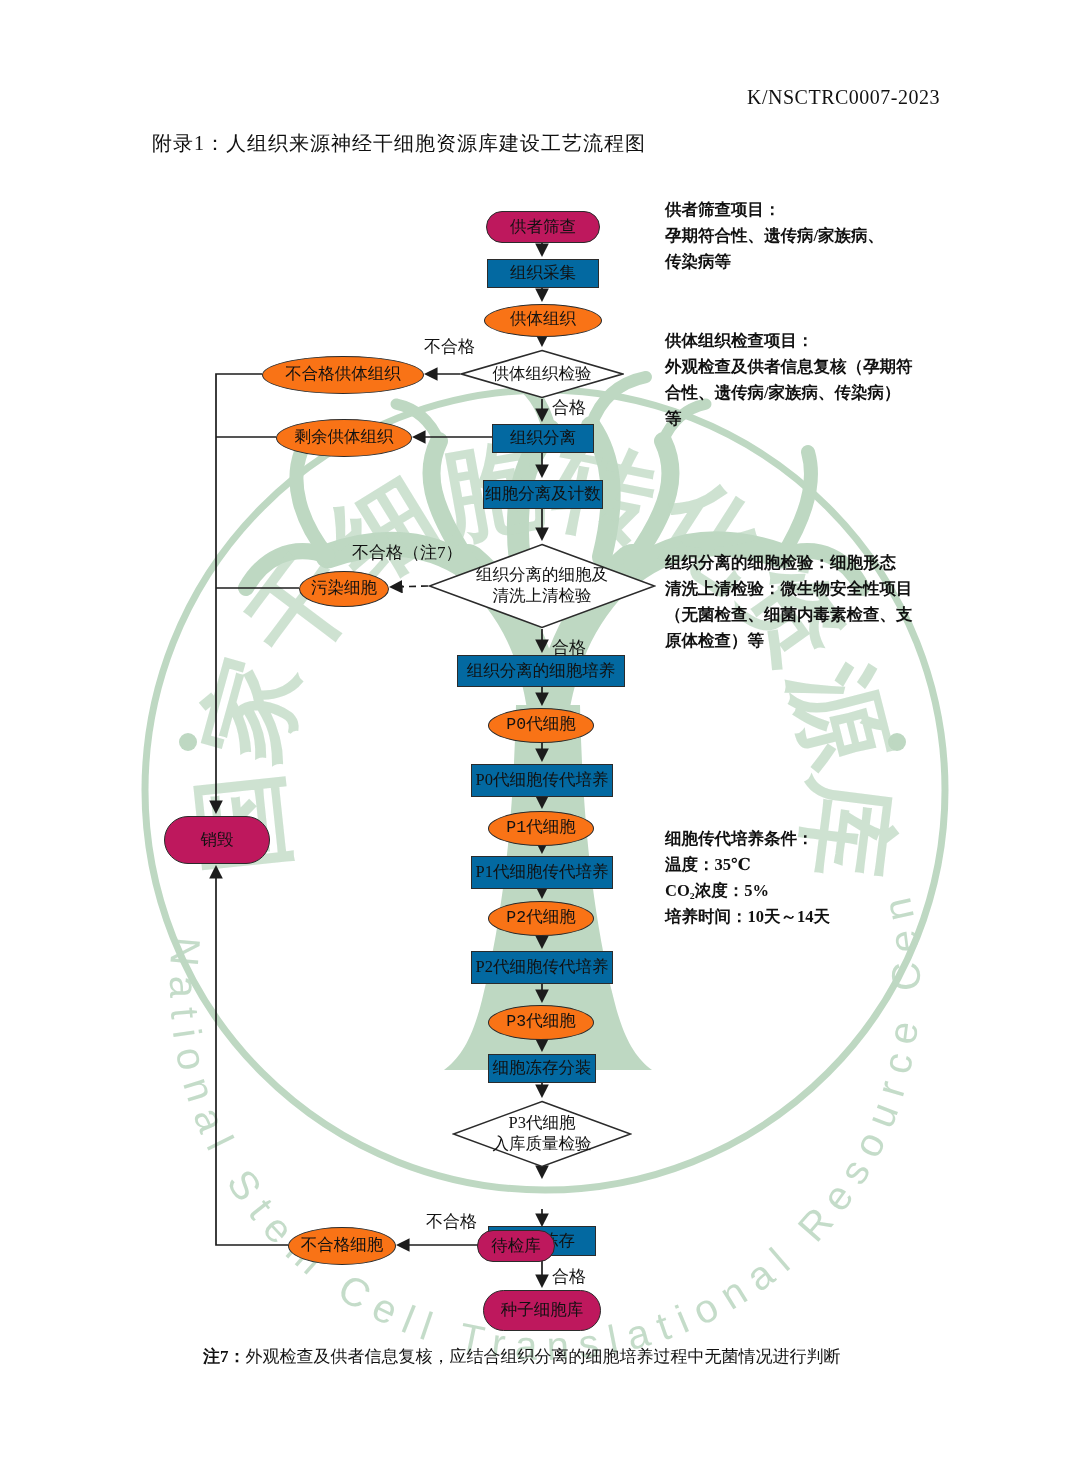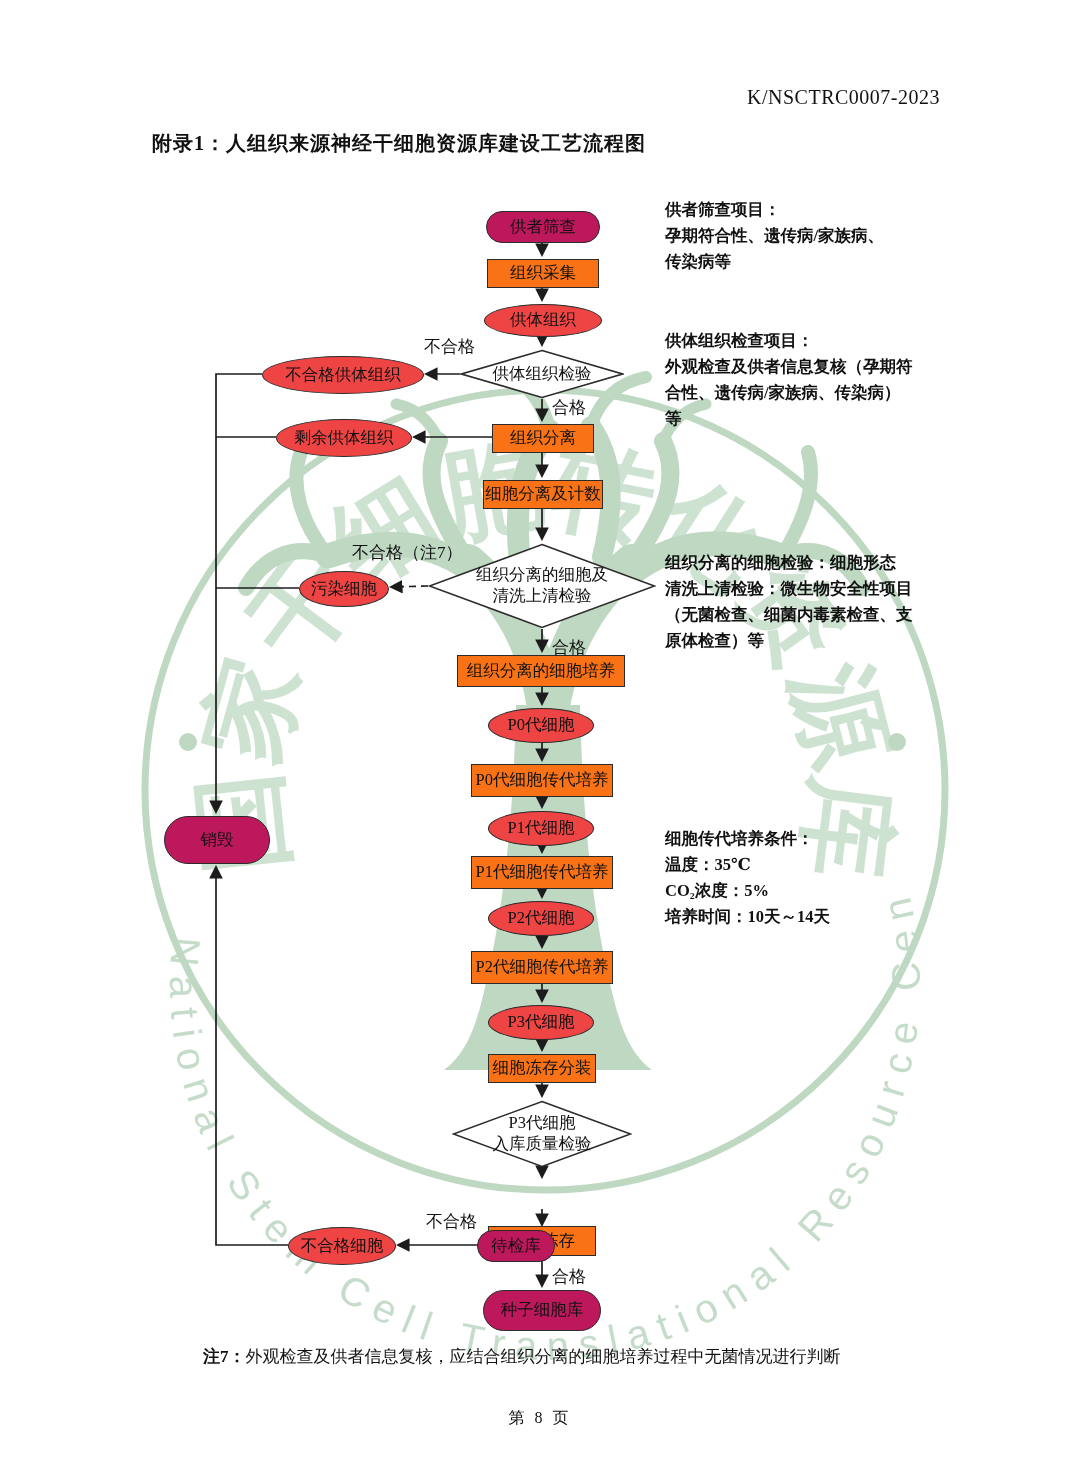--- a/index.html
+++ b/index.html
@@ -3,27 +3,27 @@
 <meta charset="utf-8">
 <style>
   html,body{margin:0;padding:0;background:#ffffff;}
   .page{position:relative;width:1080px;height:1459px;background:#ffffff;overflow:hidden;
         font-family:"Liberation Serif","DejaVu Serif",serif;color:#111;}
   svg.watermark, svg.connectors{position:absolute;left:0;top:0;pointer-events:none;}
   svg.watermark{z-index:0;}
   svg.connectors{z-index:1;}
   .doc-number{position:absolute;left:640px;top:86px;width:300px;text-align:right;
               font-size:20px;letter-spacing:.5px;z-index:2;}
-  .title{position:absolute;left:152px;top:130px;font-size:20px;font-weight:700;
+  .title{position:absolute;left:152px;top:130px;font-size:20px;font-weight:400;
          letter-spacing:1px;z-index:2;}
   .node{position:absolute;display:flex;align-items:center;justify-content:center;
         z-index:2;font-size:16.5px;line-height:1.25;text-align:center;}
-  .node.rect{background:#f97316;border:1.6px solid #2b2b2b;}
+  .node.rect{background:#0369a1;border:1.6px solid #2b2b2b;}
   .node.stadium{background:#be185d;border:1.6px solid #2b2b2b;border-radius:999px;}
-  .node.ellipse{background:#ef4444;border:1.6px solid #2b2b2b;border-radius:50%;}
+  .node.ellipse{background:#f97316;border:1.6px solid #2b2b2b;border-radius:50%;font-family:Liberation Mono, monospace;}
   .node.diamond svg{position:absolute;left:0;top:0;}
   .node.diamond polygon{fill:#ffffff;stroke:#2b2b2b;stroke-width:1.6;}
   .node-label{position:relative;white-space:pre-line;}
   .edge-label{position:absolute;font-size:17px;z-index:2;white-space:nowrap;}
   .annotation{position:absolute;font-weight:700;font-size:16.5px;line-height:26px;
               white-space:pre-line;z-index:2;}
   .note{position:absolute;left:203px;top:1345px;font-size:17px;z-index:2;white-space:nowrap;}
   .note-prefix{font-weight:700;}
   .page-number{position:absolute;left:0;right:0;top:1408px;text-align:center;
                font-size:16px;letter-spacing:3px;z-index:2;}
@@ -244,15 +244,14 @@
 （无菌检查、细菌内毒素检查、支
 原体检查）等</div>
   <div class="annotation" style="left:665px;top:826px;width:300px">细胞传代培养条件：
 温度：35℃
 CO₂浓度：5%
 培养时间：10天～14天</div>
 
   <div class="note">
     <span class="note-prefix">注7：</span><span>外观检查及供者信息复核，应结合组织分离的细胞培养过程中无菌情况进行判断</span>
   </div>
-  <div class="page-number">第 8 页</div>
 
 </div>
 
 </body></html>

